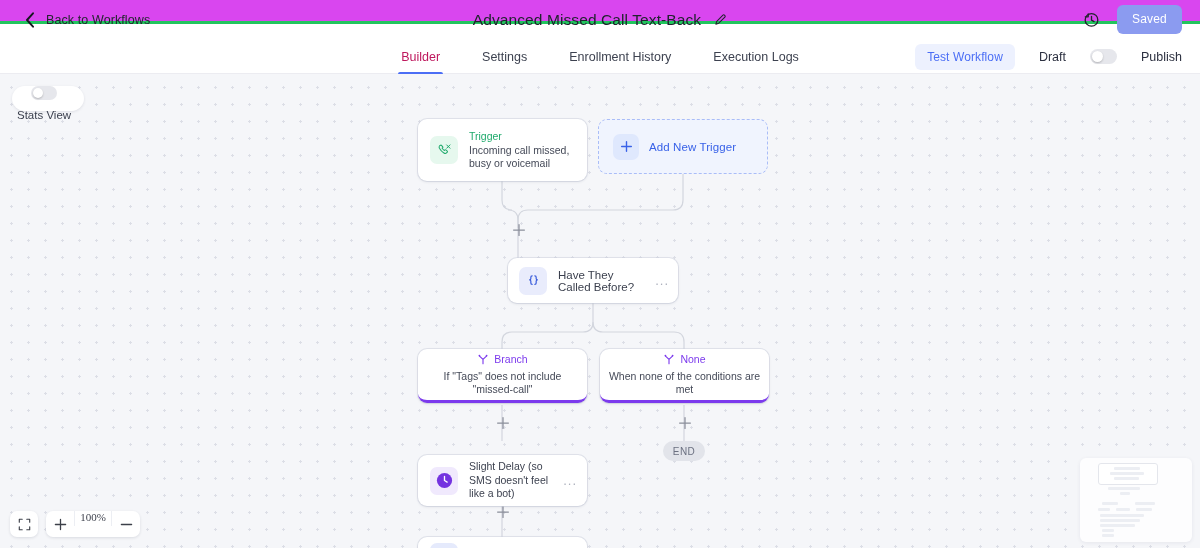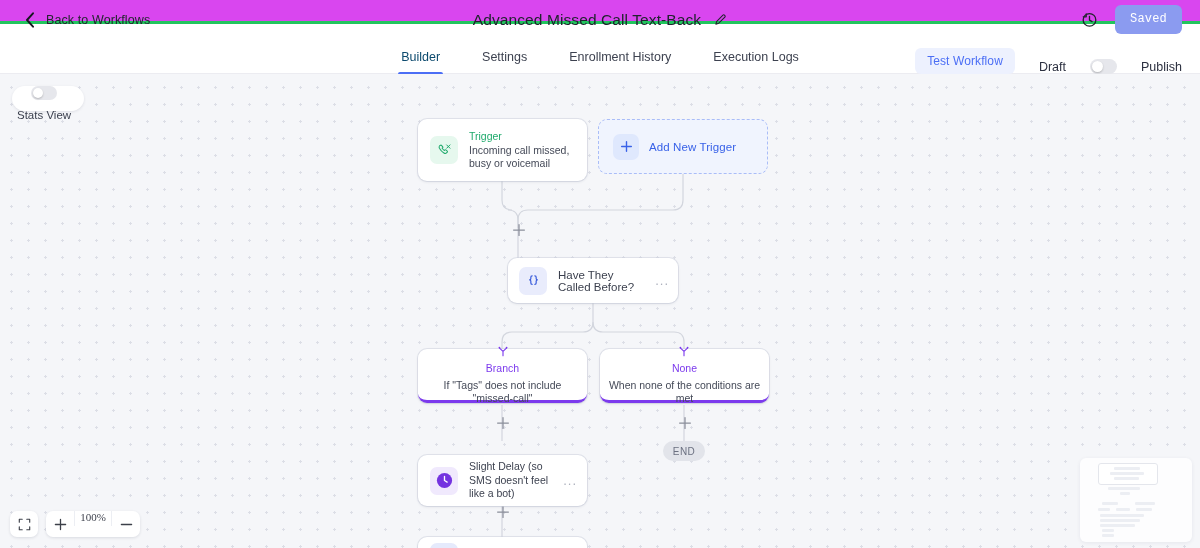--- a/index.html
+++ b/index.html
@@ -39,51 +39,51 @@
   .topbar-right {
     position: absolute; right: 18px; top: 0; height: 39px;
     display: flex; align-items: center; gap: 17px;
   }
   .history-icon { width: 17px; height: 17px; cursor: pointer; display: block; }
   .saved-btn {
     background: #8b9bf0; color: #ffffff;
     font-size: 12px; letter-spacing: .2px;
     border: none; border-radius: 6px;
     padding: 7px 15px 8px; cursor: pointer;
-    font-family: Liberation Mono, monospace;
+    font-family: Liberation Sans, sans-serif;
   }
 
   
   .navbar {
     position: absolute; left: 0; top: 39px;
     width: 1200px; height: 35px;
     background: #ffffff;
     border-bottom: 1px solid #ececf1;
   }
   .tabs {
     position: absolute; left: 0; right: 0; top: 0; height: 35px;
     display: flex; align-items: center; justify-content: center; gap: 0;
   }
   .tab {
     font-size: 12.5px; color: #3d4250;
     padding: 0 21px; height: 35px;
     display: flex; align-items: center;
     cursor: pointer; position: relative;
     white-space: nowrap;
   }
-  .tab.active { color: #0c4a6e; }
+  .tab.active { color: #be185d; }
   .tab.active::after {
     content: ""; position: absolute;
     left: 18px; right: 18px; bottom: 0; height: 2px;
     background: #4b6ef5; border-radius: 2px 2px 0 0;
   }
 
   .nav-right {
     position: absolute; right: 18px; top: 0; height: 35px;
-    display: flex; align-items: flex-end; gap: 24px;
+    display: flex; align-items: center; gap: 24px;
   }
   .test-wf-btn {
     background: #edf1fe; color: #4b6ef5;
     font-size: 12px; border: none; border-radius: 6px;
     padding: 6px 12px; cursor: pointer; font-family: inherit;
     letter-spacing: .1px;
   }
   .draft-label, .publish-label { font-size: 12.5px; color: #2c3040; }
   .toggle {
     width: 27px; height: 15px; border-radius: 8px;
@@ -176,21 +176,21 @@
 
   .node-branch {
     width: 169px; height: 54px;
     border-bottom: 3px solid #7c3aed;
     border-radius: 9px;
     flex-direction: column; align-items: center; justify-content: center;
     gap: 5px; padding: 0 8px;
   }
   .branch-a { left: 418px; top: 275px; }
   .branch-b { left: 600px; top: 275px; }
-  .branch-head { display: flex; align-items: center; gap: 5px; flex-direction: column; }
+  .branch-head { display: flex; align-items: center; gap: 5px; }
   .branch-title { font-size: 10.5px; color: #7c3aed; }
   .branch-desc { font-size: 10.5px; color: #454a58; text-align: center; line-height: 13px; }
 
   .node-delay {
     left: 418px; top: 367px; width: 169px; height: 51px;
     padding: 0 10px 0 12px; gap: 11px; margin-top: 14px;
   }
   .icon-purple-bg { background: #f0e9fd; }
   .delay-label { font-size: 10.5px; color: #3d4250; line-height: 13.5px; flex: 1; }
 

